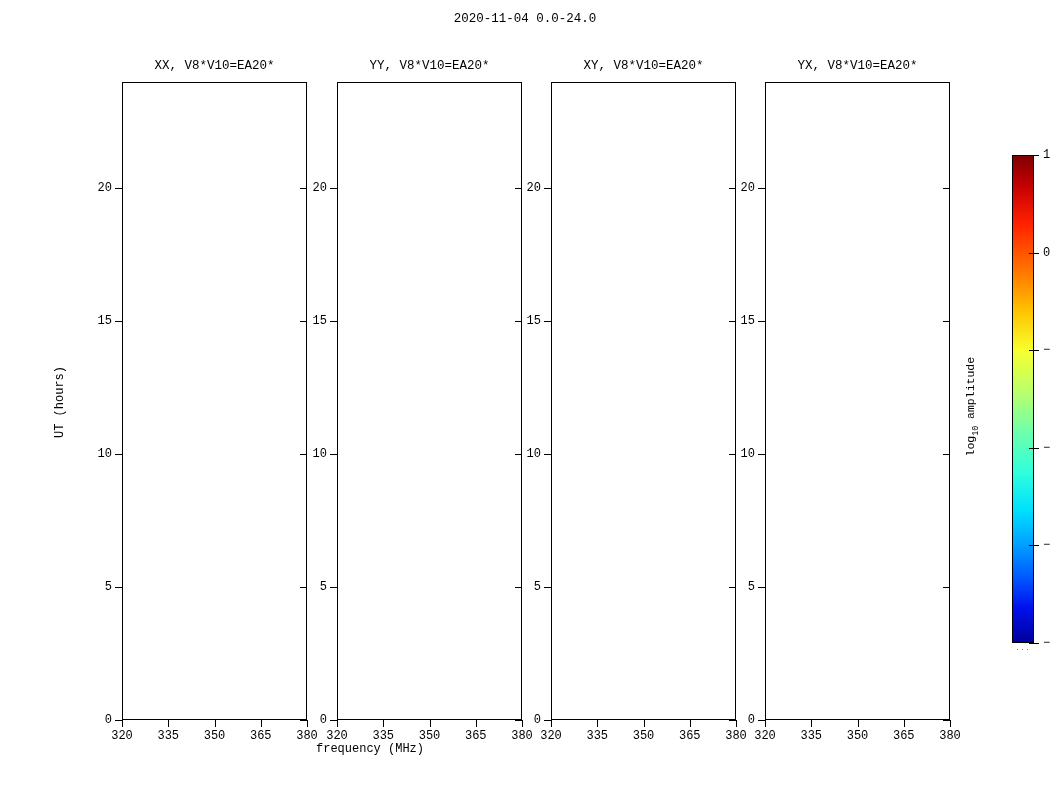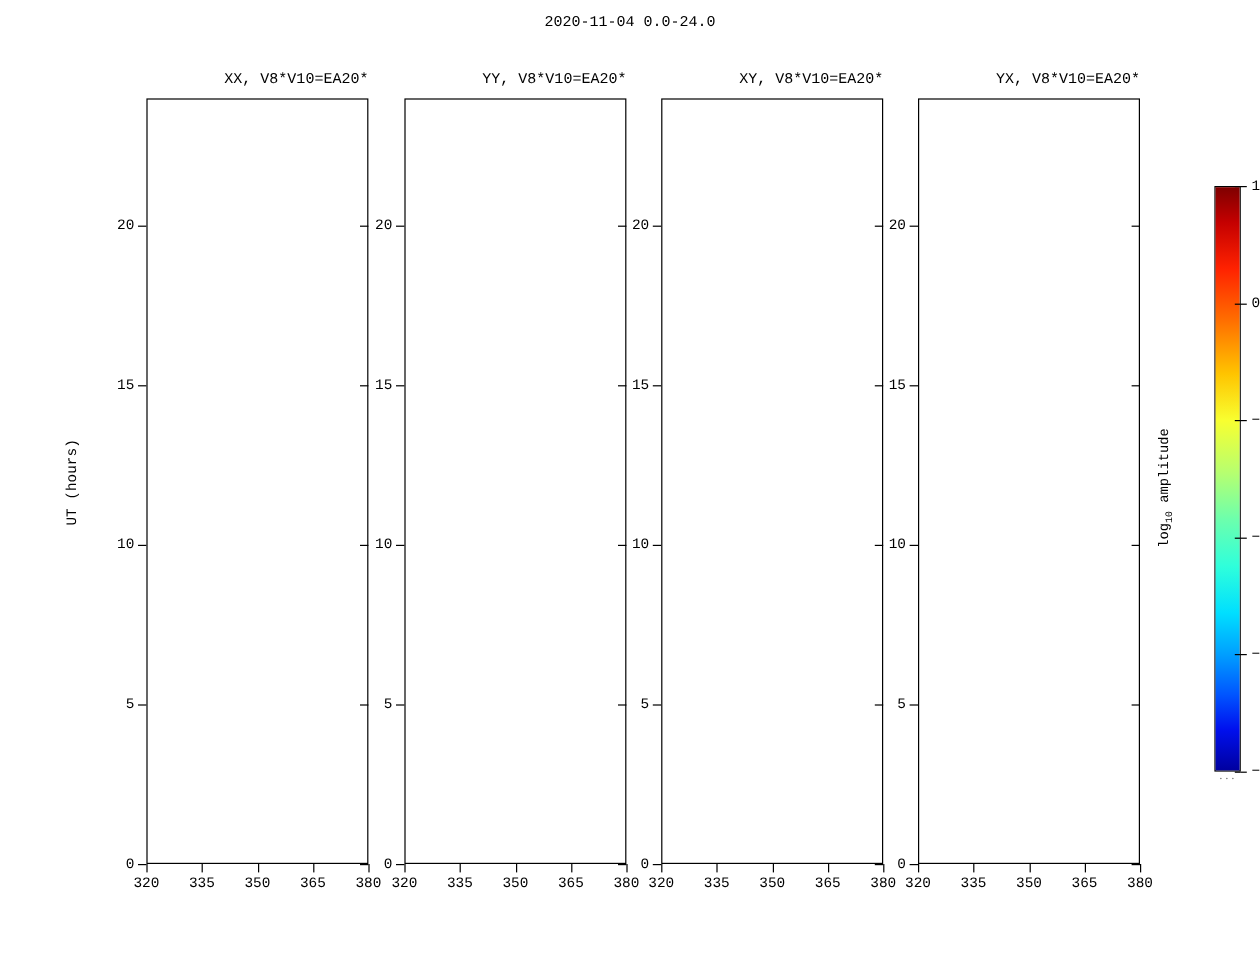--- a/index.html
+++ b/index.html
@@ -44,21 +44,21 @@
     height: 100%;
     border: 1.1px solid #000;
     background: #ffffff;
     box-sizing: border-box;
   }
   .panel .title {
     position: absolute;
     top: -23px;
     left: 0;
     width: 100%;
-    text-align: right;
+    text-align: center;
     font-size: 12.5px;
     white-space: nowrap;
   }
   
   .ytick {
     position: absolute;
     left: -7px;
     width: 7px;
     height: 0;
     border-top: 1.1px solid #000;
@@ -300,20 +300,21 @@
     <div class="xtick" style="left:185px;"></div>
 
     <div class="xtick-label" style="left:0px;">320</div>
     <div class="xtick-label" style="left:46.25px;">335</div>
     <div class="xtick-label" style="left:92.5px;">350</div>
     <div class="xtick-label" style="left:138.75px;">365</div>
     <div class="xtick-label" style="left:185px;">380</div>
   </div>
 
   <div class="ylabel" style="left:60px; top:395px; width:120px; margin-left:-60px; text-align:center;">UT (hours)</div>
+  <div class="xlabel" style="left:0px; top:742px; width:740px; text-align:center;">frequency (MHz)</div>
 
   <div class="cbar">
     <div class="cbar-grad" style="background: linear-gradient(to bottom,
             #7f0000 0%,
             #c40000 6%,
             #ff2200 14%,
             #ff7000 23%,
             #ffc400 32%,
             #f8ff30 40%,
             #b6ff70 49%,

